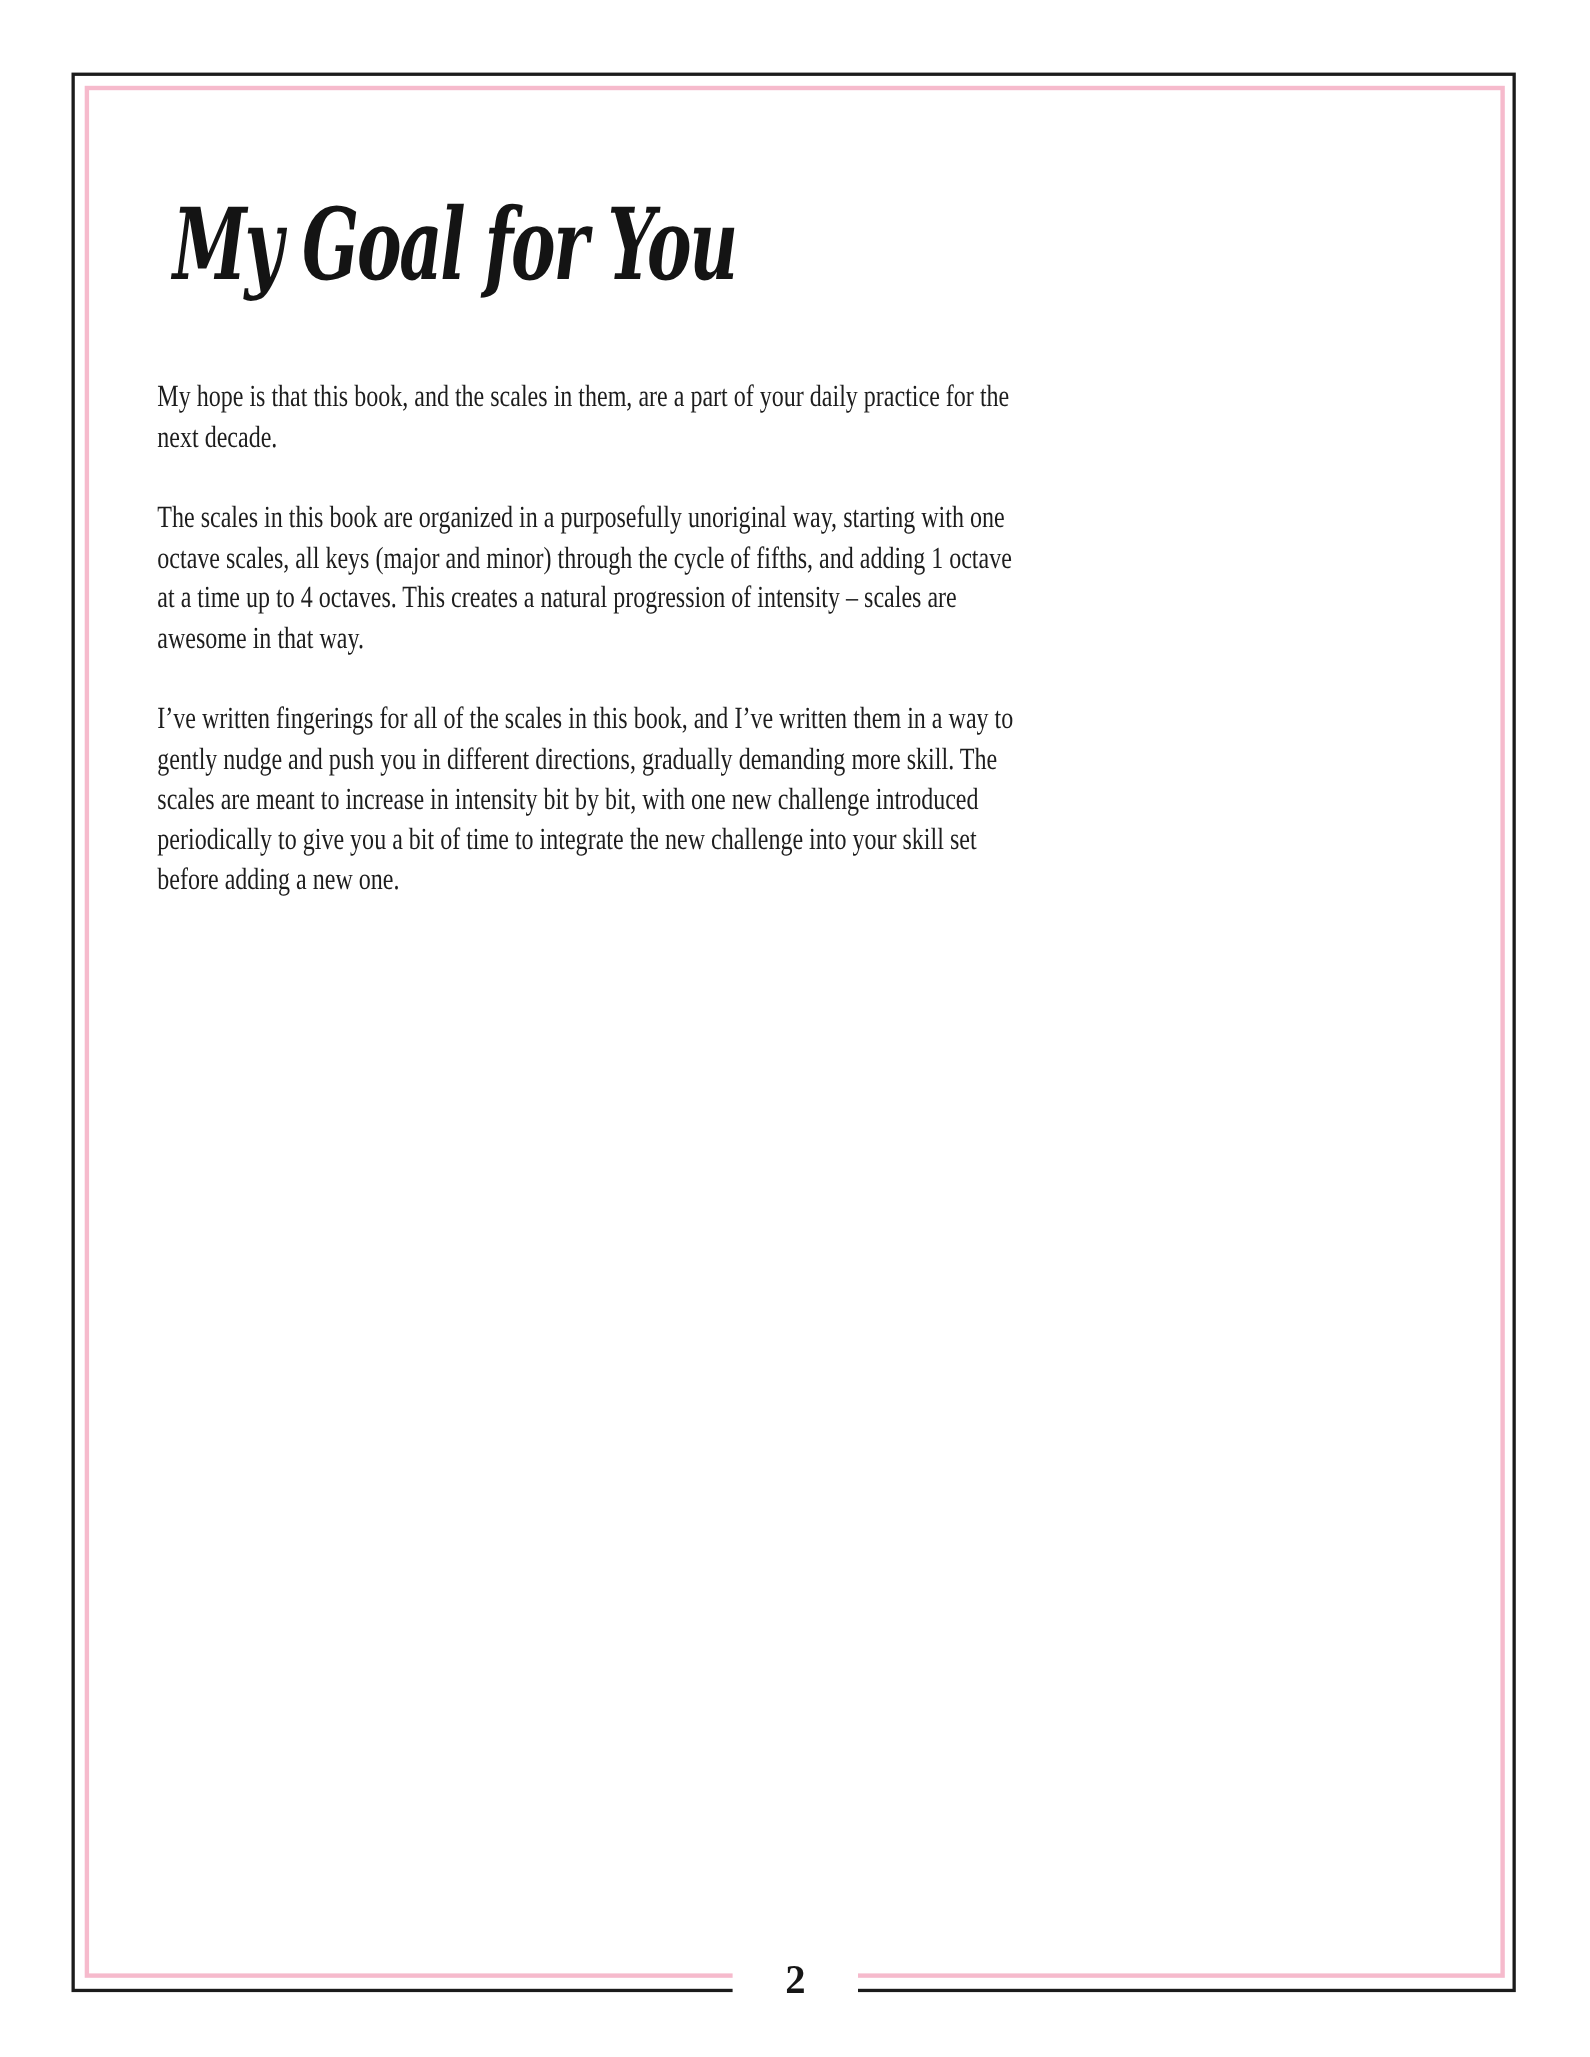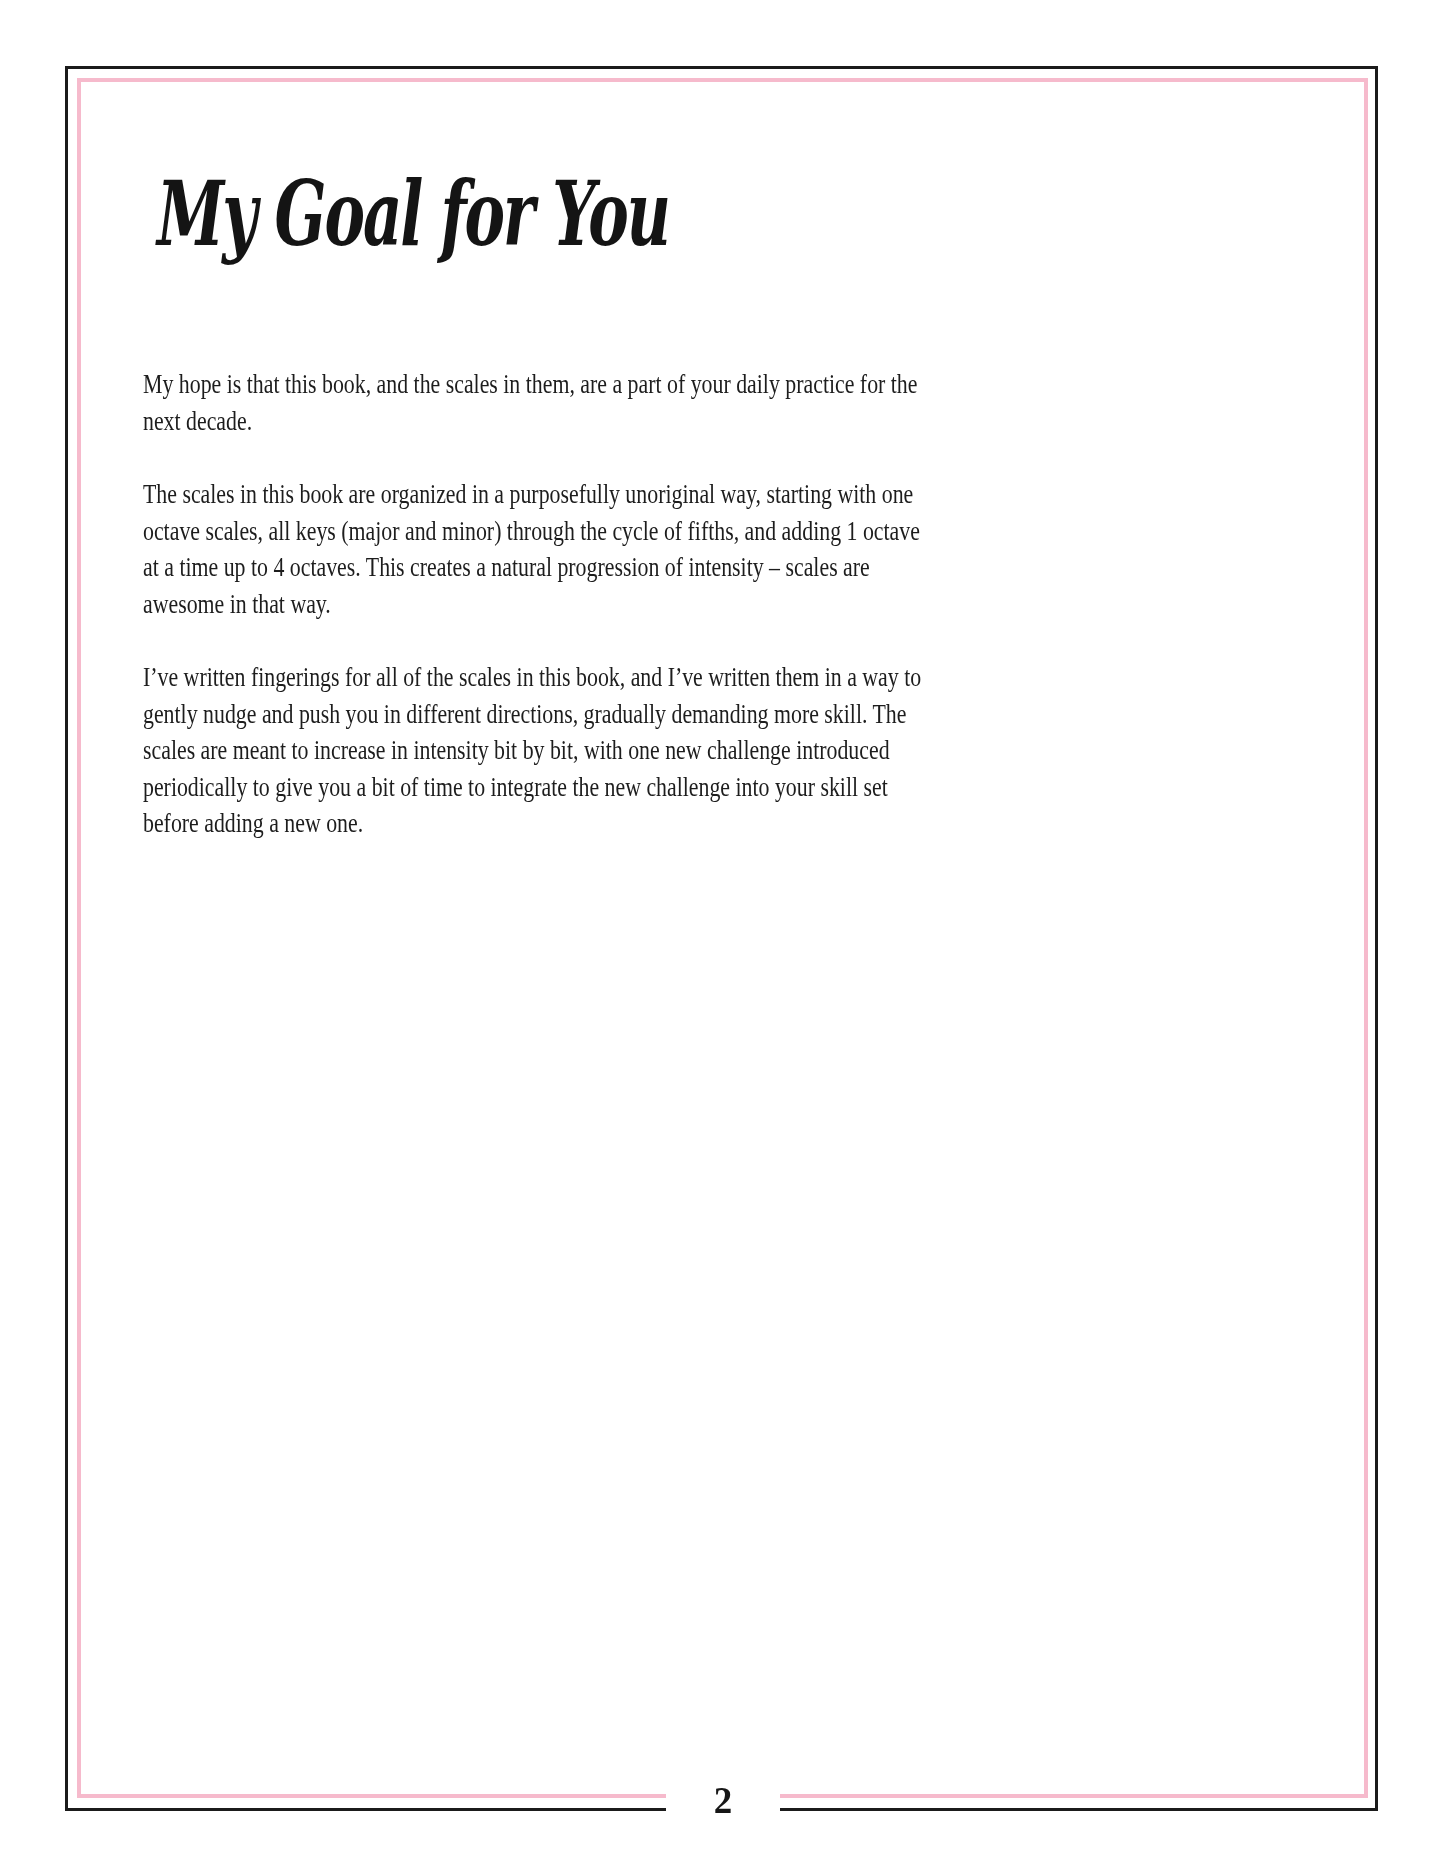--- a/index.html
+++ b/index.html
@@ -17,38 +17,38 @@
     left: 65px; top: 66px; right: 67px; bottom: 59px;
     border: 3px solid var(--frame);
   }
   .inner-border {
     position: absolute;
     left: 77px; top: 78px; right: 77px; bottom: 72px;
     border: 4px solid var(--pink);
   }
   .content {
     position: absolute;
-    left: 143px; top: 148px;
+    left: 143px; top: 158px;
     width: 1180px;
   }
   .page-title {
     font-family: "DejaVu Serif", serif;
     font-style: italic;
     font-weight: 700;
     font-size: 90px;
     line-height: 130px;
     letter-spacing: -3px;
     white-space: nowrap;
     color: #141414;
     transform: scaleX(0.675);
     transform-origin: 0 50%;
     margin-left: 14px;
   }
   .para { margin-top: 37px; }
-  .para:first-of-type { margin-top: 88px; }
+  .para:first-of-type { margin-top: 55px; }
   .line {
     font-size: 28px;
     line-height: 36.5px;
     white-space: nowrap;
     transform: scaleX(0.78);
     transform-origin: 0 0;
     color: var(--ink);
   }
   .pagenum-box {
     position: absolute;

